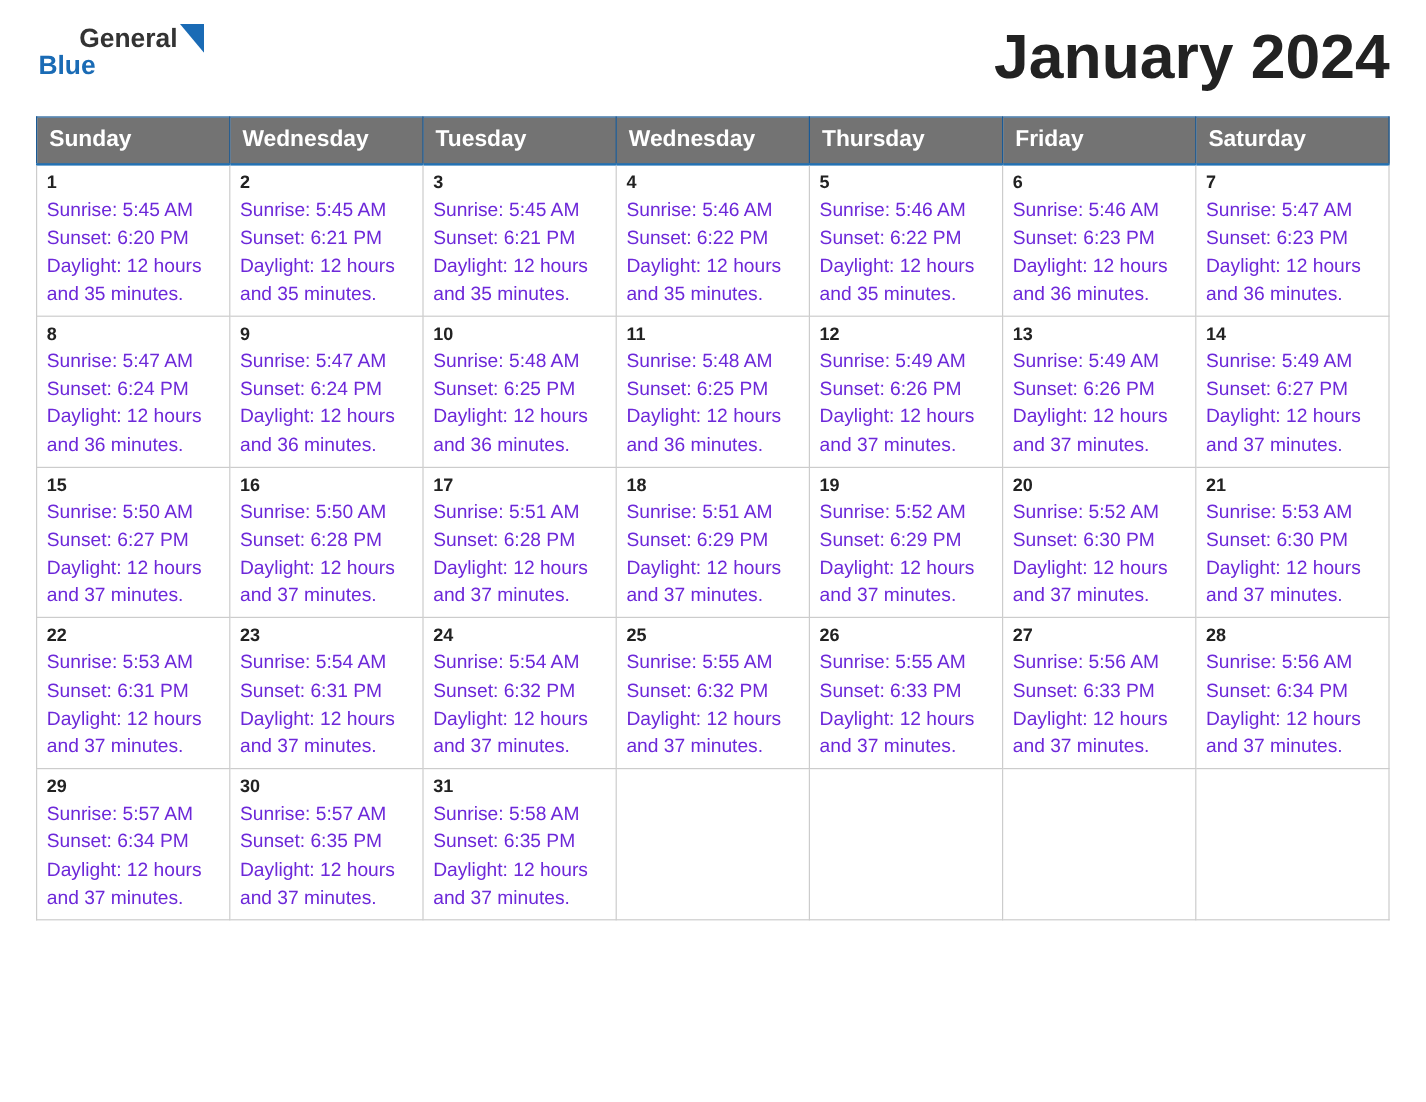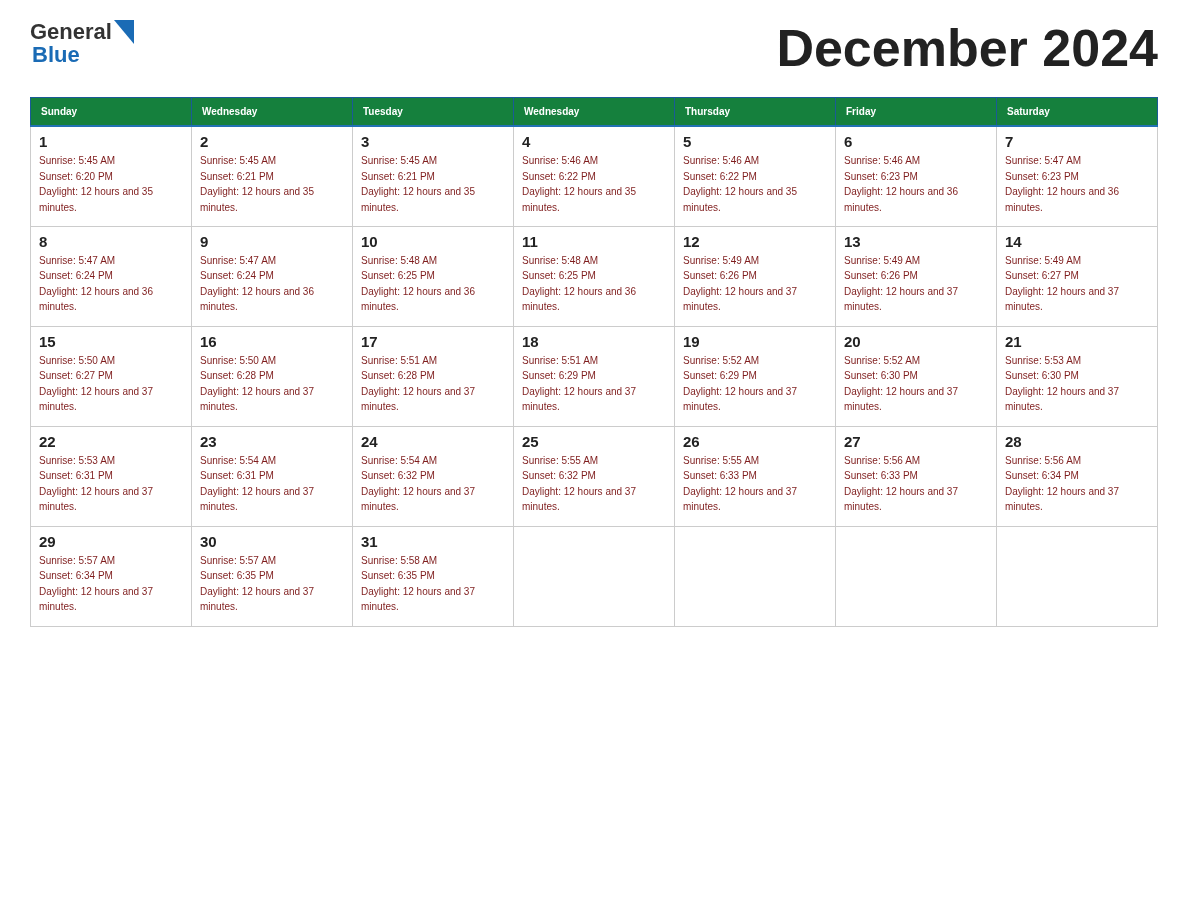--- a/index.html
+++ b/index.html
@@ -18,20 +18,21 @@
     }
     .logo {
       display: flex;
       align-items: center;
       gap: 4px;
     }
     .logo-text-general {
       font-size: 22px;
       font-weight: bold;
       color: #333;
+      margin-left: 36px;
     }
     .logo-text-blue {
       font-size: 22px;
       font-weight: bold;
       color: #1a6bb5;
     }
     .title-area {
       text-align: right;
     }
     .month-year-title {
@@ -44,23 +45,23 @@
       font-size: 22px;
       color: #444;
       margin-top: 4px;
     }
     table {
       width: 100%;
       border-collapse: collapse;
       table-layout: fixed;
     }
     thead tr th {
-      background-color: #15803d;
+      background-color: #737373;
       color: #fff;
-      font-size: 10px;
+      font-size: 19px;
       font-weight: bold;
       padding: 8px 10px;
       text-align: left;
       border: 1px solid #1a5a96;
     }
     tbody tr td {
       vertical-align: top;
       padding: 6px 8px;
       font-size: 12.5px;
       color: #222;
@@ -68,22 +69,22 @@
       height: 100px;
       background: #fff;
     }
     tbody tr td .day-number {
       font-size: 15px;
       font-weight: bold;
       display: block;
       margin-bottom: 3px;
     }
     tbody tr td .day-info {
-      font-size: 10px;
-      color: #7f1d1d;
+      font-size: 16px;
+      color: #6d28d9;
       line-height: 1.45;
     }
     tbody tr:first-child td {
       border-top: 2px solid #2271b3;
     }
     .empty-cell {
       background: #fff;
     }
   </style>
 </head>
@@ -97,21 +98,21 @@
         <svg width="20" height="24" viewBox="0 0 20 24">
           <polygon points="0,0 20,0 20,24" fill="#1a6bb5"></polygon>
         </svg>
       </div>
       <div style="display:flex;align-items:center;padding-left:2px;text-align:right;">
         <span class="logo-text-blue">Blue</span>
       </div>
     </div>
   </div>
   <div class="title-area">
-    <div class="month-year-title">December 2024</div>
+    <div class="month-year-title">January 2024</div>
   </div>
 </div>
 
 <table>
   <thead>
     <tr>
     <th>Sunday</th>
         <th>Wednesday</th>
         <th>Tuesday</th>
         <th>Wednesday</th>

